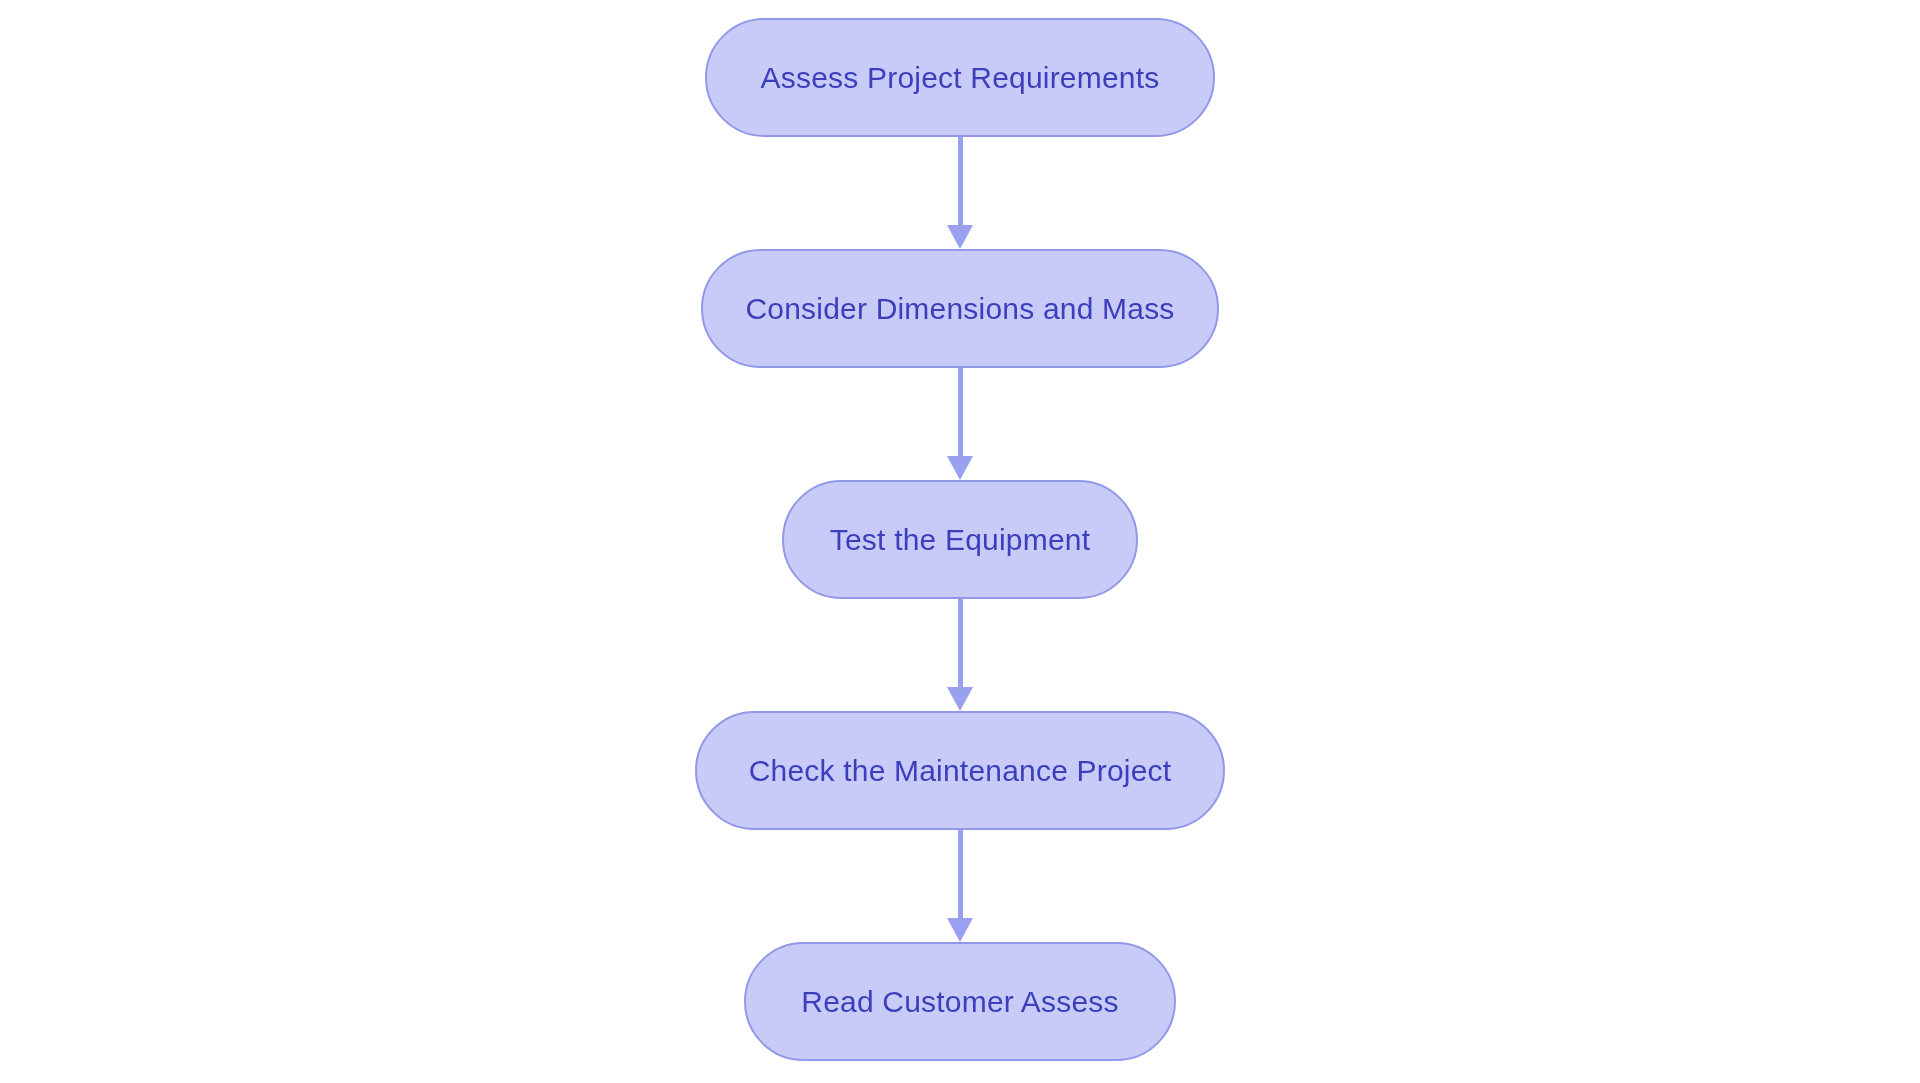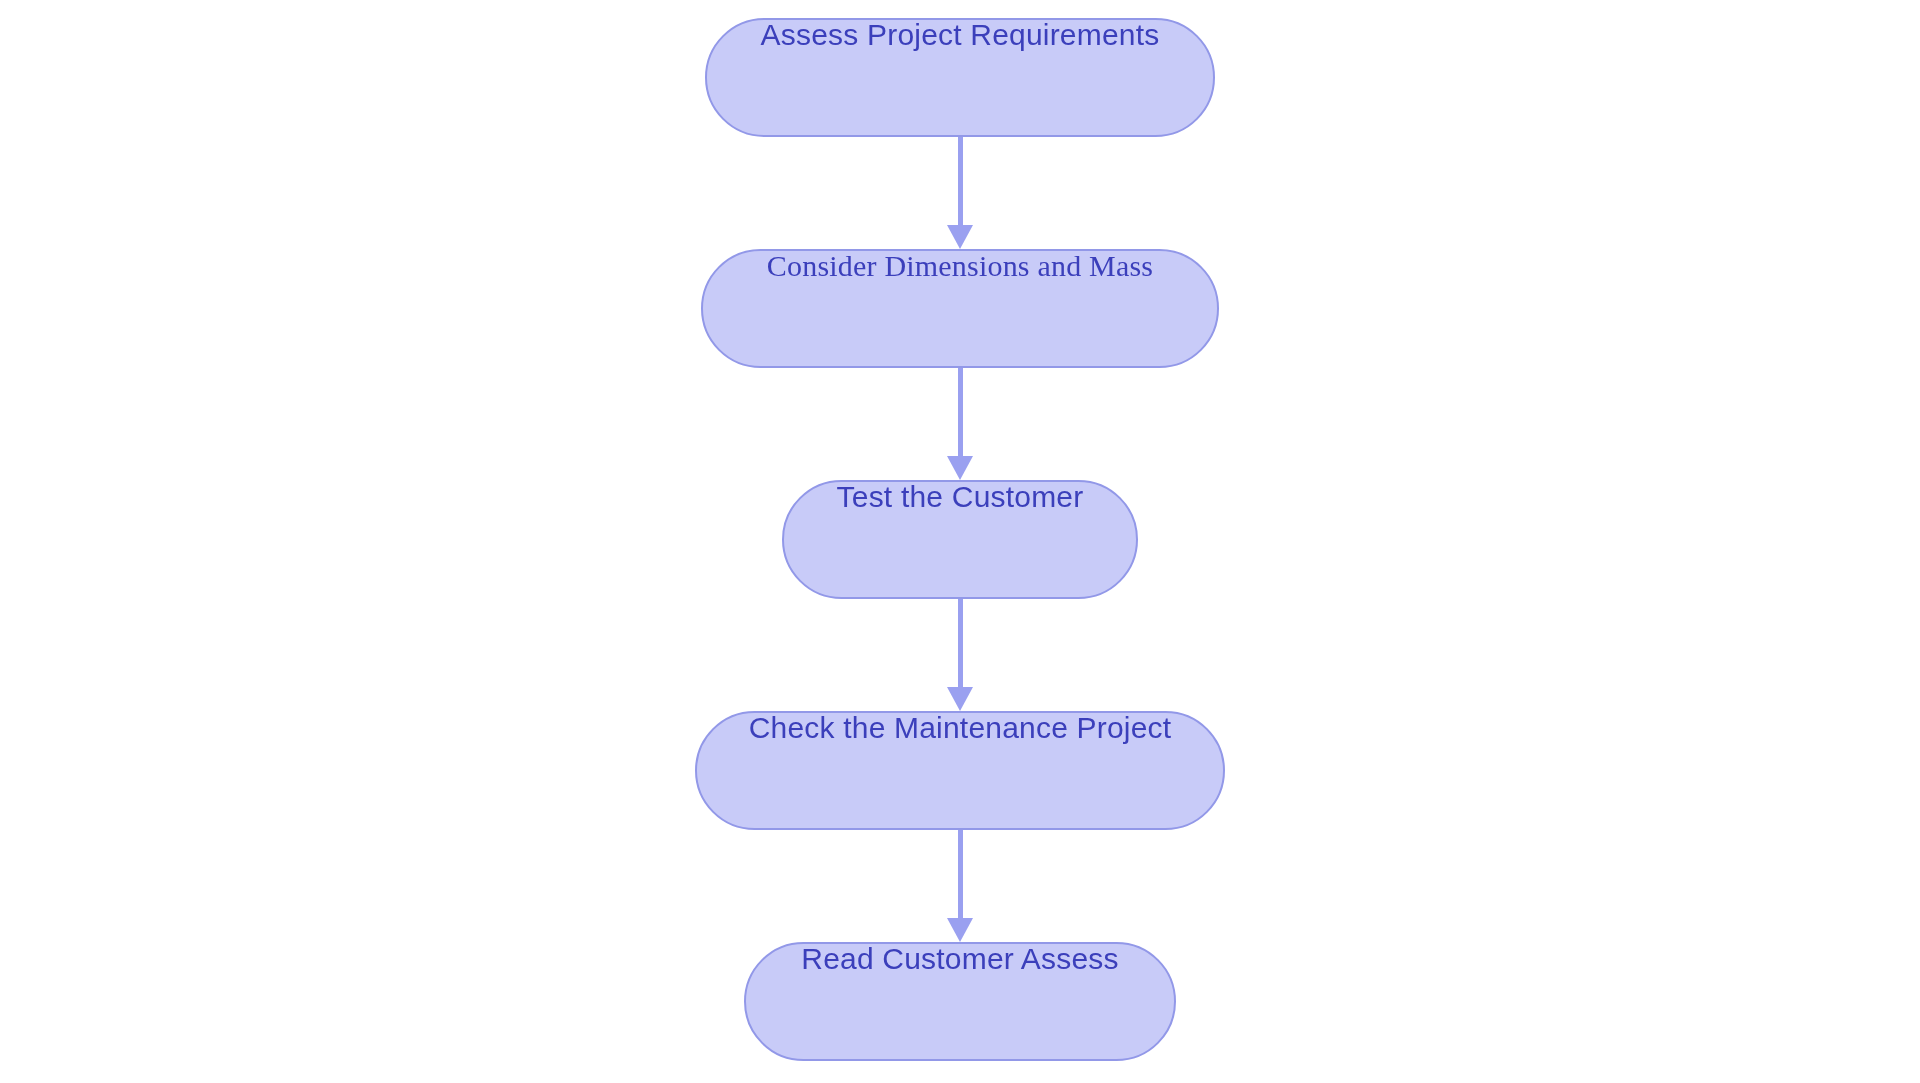--- a/index.html
+++ b/index.html
@@ -27,26 +27,26 @@
     display: flex;
     flex-direction: column;
     align-items: center;
   }
   .node {
     height: 119px;
     border: 2px solid var(--node-border);
     background: var(--node-fill);
     border-radius: 60px;
     display: flex;
-    align-items: flex-start;
+    align-items: center;
     justify-content: center;
     flex: 0 0 auto;
   }
   .node-0 { width: 510px; }
-  .node-1 { width: 518px; font-family: Liberation Serif, serif; }
+  .node-1 { width: 518px; }
   .node-2 { width: 356px; }
   .node-3 { width: 530px; }
   .node-4 { width: 432px; }
   .node-label {
     color: var(--node-text);
     font-size: 30px;
     line-height: 1;
     letter-spacing: 0.2px;
     white-space: nowrap;
   }
@@ -89,21 +89,21 @@
     <div class="node node-1">
       <span class="node-label">Consider Dimensions and Mass</span>
     </div>
 
     <div class="arrow">
       <span class="arrow-line"></span>
       <span class="arrow-head"></span>
     </div>
 
     <div class="node node-2">
-      <span class="node-label">Test the Customer</span>
+      <span class="node-label">Test the Equipment</span>
     </div>
 
     <div class="arrow">
       <span class="arrow-line"></span>
       <span class="arrow-head"></span>
     </div>
 
     <div class="node node-3">
       <span class="node-label">Check the Maintenance Project</span>
     </div>

